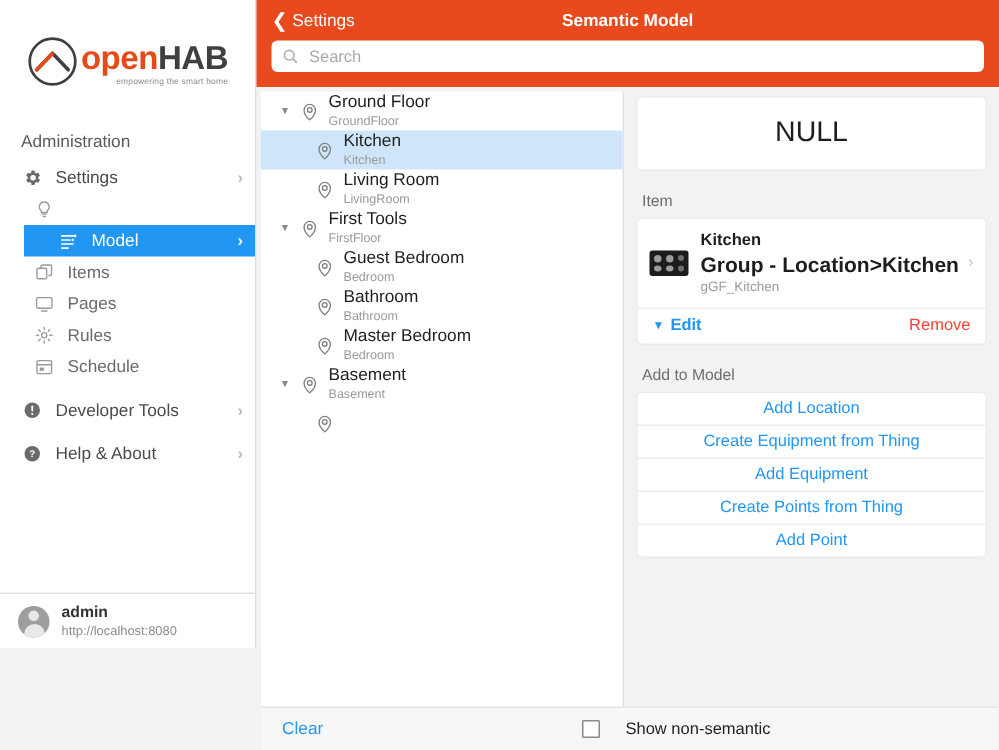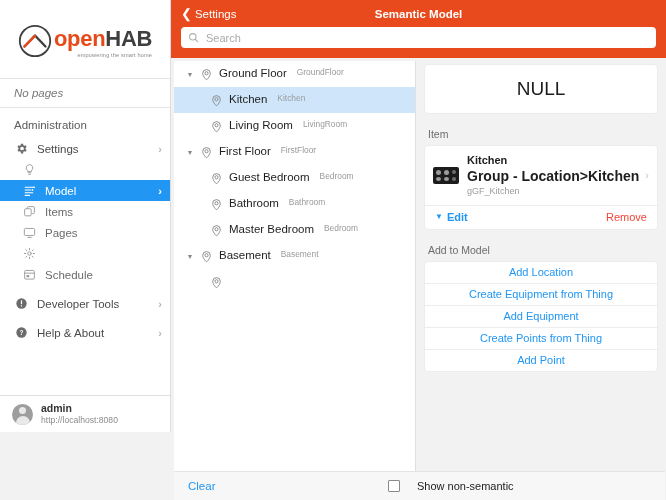--- a/index.html
+++ b/index.html
@@ -59,21 +59,21 @@
     height: 21px;
     padding: 0 8px 0 14px;
     font-size: 11.5px; color: #4a4a4a;
     cursor: pointer;
   }
   .nav-item .ic { width: 15px; height: 15px; flex: 0 0 15px; margin-right: 8px; display:flex; align-items:center; justify-content:center; }
   .nav-item.child { padding-left: 22px; color: #6b6b6b; }
   .nav-item .label { flex: 1 1 auto; white-space: nowrap; }
   .nav-item .chev { color: #b8b8b8; font-size: 11px; font-weight: bold; margin-left: 4px; }
   .nav-item.active {
-    background: #2196f3; color: #fff;
+    background: #2196f3; color: #fff; margin-left: 16px;
   }
   .nav-item.active .chev { color: #fff; }
   .nav-item.active svg { stroke: #fff; fill: none; }
   .nav-gap { height: 8px; }
 
   .user-bar {
     border-top: 1px solid #e0e0e0;
     height: 36px; display: flex; align-items: center;
     padding: 0 12px; background: #fff;
     flex: 0 0 36px;
@@ -151,21 +151,21 @@
     display: flex; align-items: center;
     height: 26px; padding-right: 6px;
     cursor: pointer; position: relative;
   }
   .tree-row.selected { background: #cfe6fa; }
   .tree-arrow {
     width: 16px; flex: 0 0 16px; display: flex; align-items: center; justify-content: center;
     color: #8a8a8a; font-size: 7px;
   }
   .tree-pin { width: 17px; flex: 0 0 17px; display: flex; align-items: center; justify-content: center; }
-  .tree-texts { display: flex; flex-direction: row; justify-content: flex-end; margin-left: 4px; gap: 10px; }
+  .tree-texts { display: flex; flex-direction: column; justify-content: flex-end; margin-left: 4px; }
   .tree-name { font-size: 11.5px; color: #1e1e1e; line-height: 1.15; }
   .tree-sub { font-size: 8.4px; color: #9a9a9a; line-height: 1.25; }
   .ind-0 { padding-left: 8px; }
   .ind-1 { padding-left: 34px; }
 
   .tree-footer {
     position: absolute; left: 3px; right: 1px; bottom: 0;
     height: 28px; display: flex; align-items: center;
     border-top: 1px solid #e4e4e4;
     background: #f7f7f7;
@@ -247,21 +247,20 @@
         </span>
         <span class="logo-text-wrap">
           <span class="logo-text">
             <span class="logo-open">open</span><span class="logo-hab">HAB</span>
           </span>
           <span class="logo-tag">empowering the smart home</span>
         </span>
       </div>
     </div>
 
-    <div class="nopages">No pages</div>
 
     <div class="section-title">Administration</div>
 
     <div class="nav">
 
       <div class="nav-item">
         <span class="ic">
           <svg width="13" height="13" viewBox="0 0 24 24" fill="#6b6b6b">
             <path d="M19.4 13a7.8 7.8 0 000-2l2.1-1.6-2-3.5-2.5 1a7.6 7.6 0 00-1.7-1L15 3H11l-.3 2.9c-.6.2-1.2.6-1.7 1l-2.5-1-2 3.5L6.6 11a7.8 7.8 0 000 2l-2.1 1.6 2 3.5 2.5-1c.5.4 1.1.8 1.7 1L11 21h4l.3-2.9c.6-.2 1.2-.6 1.7-1l2.5 1 2-3.5-2.1-1.6zM13 15.4A3.4 3.4 0 1116.4 12 3.4 3.4 0 0113 15.4z"></path>
           </svg>
@@ -313,20 +312,21 @@
         <span class="chev"></span>
       </div>
 
       <div class="nav-item child">
         <span class="ic">
           <svg width="13" height="13" viewBox="0 0 24 24" fill="none" stroke="#9a9a9a" stroke-width="1.7" stroke-linecap="round">
             <circle cx="12" cy="12" r="3.2"></circle>
             <path d="M12 2.5v2.6M12 18.9v2.6M2.5 12h2.6M18.9 12h2.6M5.2 5.2l1.9 1.9M16.9 16.9l1.9 1.9M18.8 5.2l-1.9 1.9M7.1 16.9l-1.9 1.9"></path>
           </svg>
         </span>
+        <span class="label">Rules</span>
         <span class="chev"></span>
       </div>
 
       <div class="nav-item child">
         <span class="ic">
           <svg width="13" height="13" viewBox="0 0 24 24" fill="none" stroke="#9a9a9a" stroke-width="1.7">
             <rect x="3" y="4.5" width="18" height="16" rx="2"></rect>
             <path d="M3 9.5h18"></path>
             <rect x="6.5" y="13" width="5" height="4" fill="#9a9a9a" stroke="none"></rect>
           </svg>
@@ -441,21 +441,21 @@
 
         <div class="tree-row ind-0">
           <span class="tree-arrow">▼</span>
           <span class="tree-pin">
             <svg width="13" height="13" viewBox="0 0 24 24" fill="none" stroke="#7d7d7d" stroke-width="1.6">
               <path d="M12 22s7-6.3 7-12a7 7 0 10-14 0c0 5.7 7 12 7 12z"></path>
               <circle cx="12" cy="9.7" r="2.9"></circle>
             </svg>
           </span>
           <span class="tree-texts">
-            <span class="tree-name">First Floor</span>
+            <span class="tree-name">First Tools</span>
             <span class="tree-sub">FirstFloor</span>
           </span>
         </div>
 
         <div class="tree-row ind-1">
           <span class="tree-pin">
             <svg width="13" height="13" viewBox="0 0 24 24" fill="none" stroke="#7d7d7d" stroke-width="1.6">
               <path d="M12 22s7-6.3 7-12a7 7 0 10-14 0c0 5.7 7 12 7 12z"></path>
               <circle cx="12" cy="9.7" r="2.9"></circle>
             </svg>

